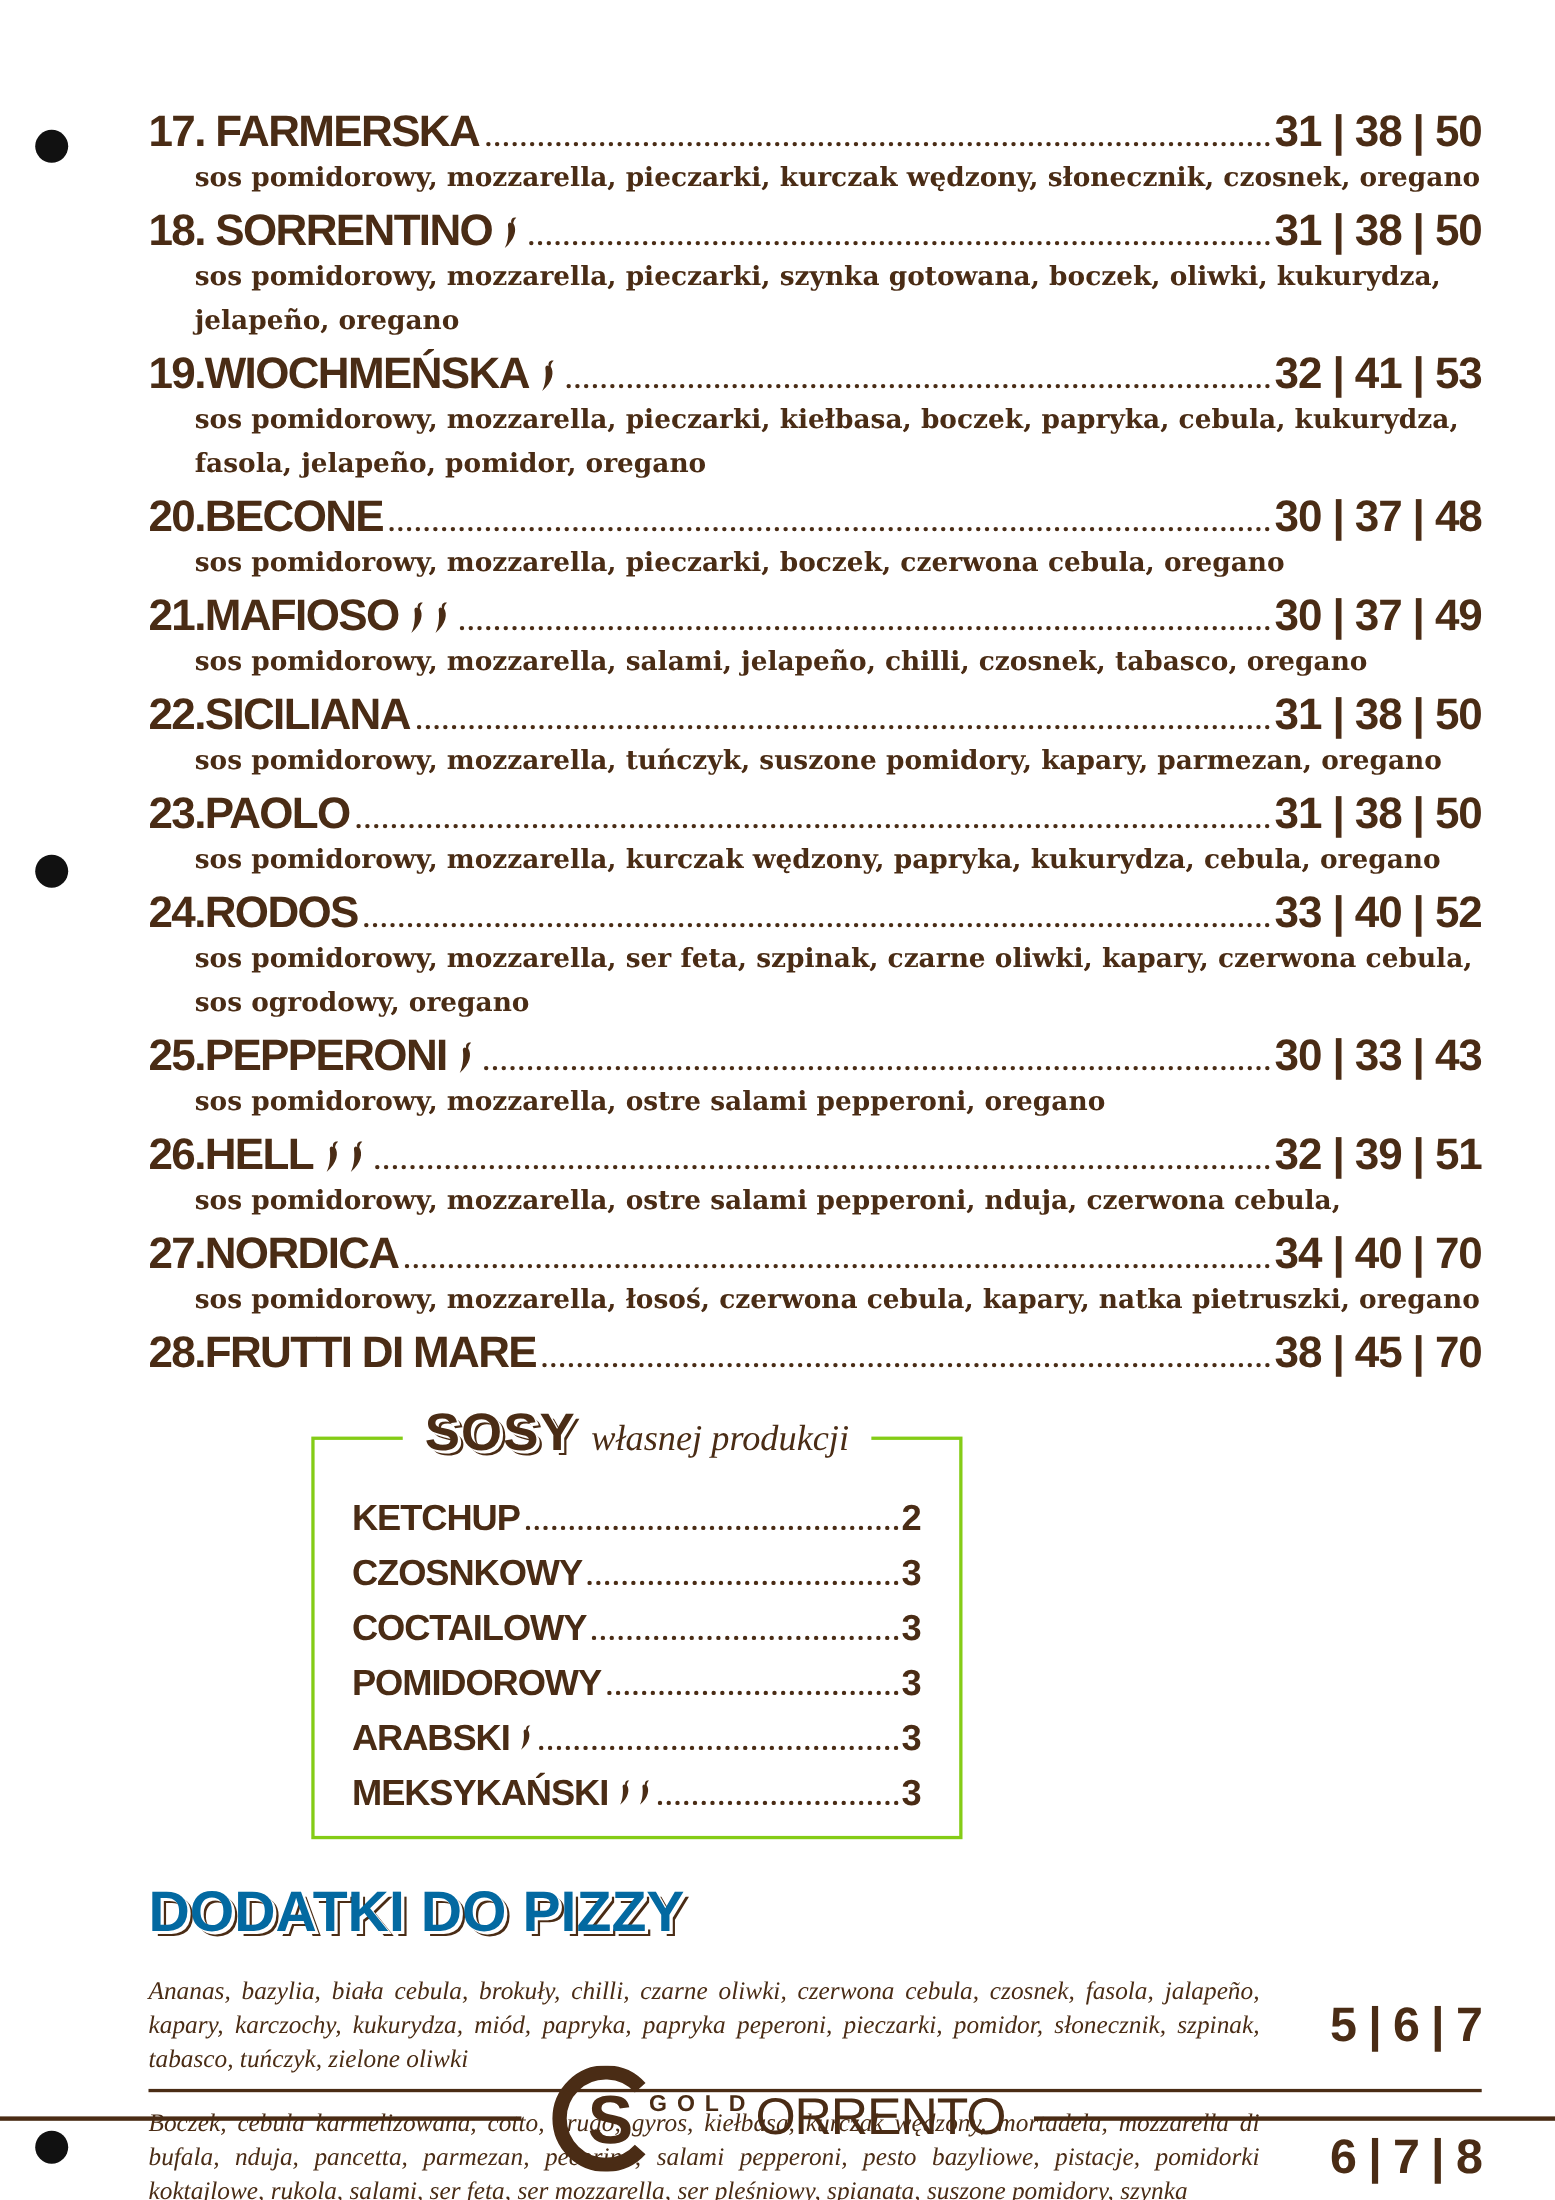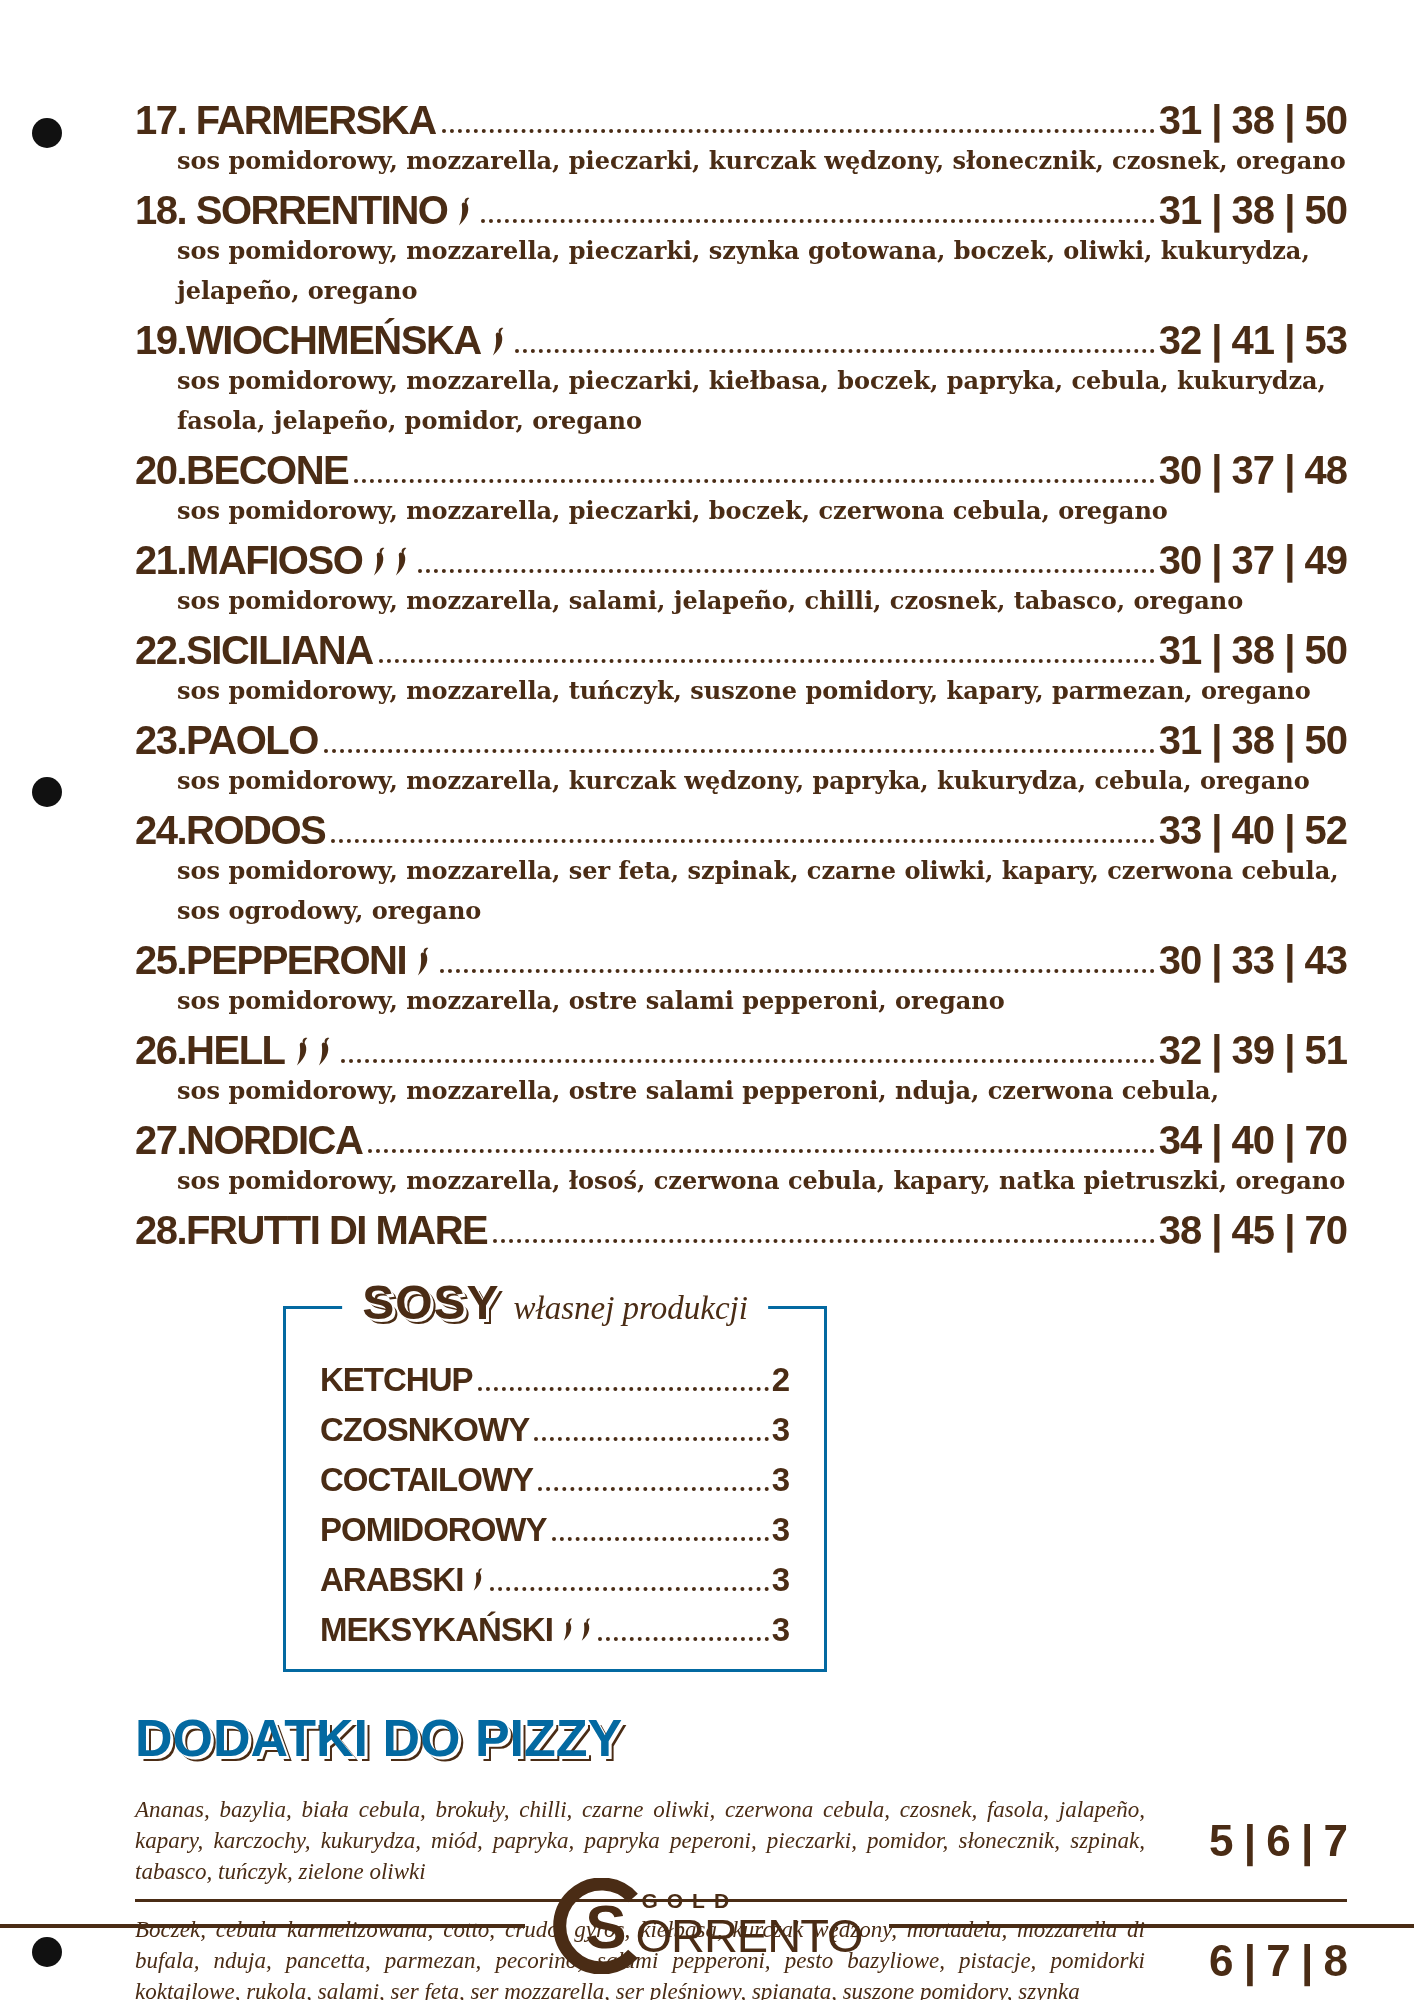--- a/index.html
+++ b/index.html
@@ -38,22 +38,22 @@
     font-family:"DejaVu Serif",serif;font-weight:bold;
     font-size:24px;line-height:30px;
     padding-left:42px;margin-top:4px;
   }
   .item-desc + .item-desc{margin-top:10px;}
 
   
   .sosy{
     position:relative;
     margin:54px 0 0 148px;
-    width:544px;box-sizing:border-box;
-    border:3px solid #0369a1;
+    width:592px;box-sizing:border-box;
+    border:3px solid #84cc16;
     padding:40px 34px 20px 34px;
   }
   .sosy-title{
     position:absolute;top:-34px;left:50%;transform:translateX(-50%);
     background:#ffffff;padding:0 20px;
     display:flex;align-items:baseline;gap:14px;white-space:nowrap;
   }
   .sosy-word{
     font-weight:bold;font-size:48px;letter-spacing:1px;
     color:#4a2c15;text-shadow:3px 3px 0 #ffffff,5px 5px 0 #4a2c15;
@@ -89,21 +89,21 @@
     min-width:150px;text-align:right;white-space:nowrap;
     font-weight:bold;font-size:44px;letter-spacing:-1px;
     font-family:"Liberation Sans",sans-serif;
   }
 
   
   .logo-row{position:absolute;left:0;right:0;bottom:26px;display:flex;align-items:center;}
   .logo-line{flex:1;height:4px;background:#4a2c15;}
   .logo{display:flex;align-items:center;padding:0 26px;}
   .logo-mark{display:block;}
-  .logo-words{display:flex;flex-direction:column;margin-left:-12px;}
+  .logo-words{display:flex;flex-direction:row;margin-left:-12px;}
   .logo-gold{
     font-weight:bold;font-size:21px;letter-spacing:9px;
     padding-left:6px;font-family:"Liberation Sans",sans-serif;
   }
   .logo-orrento{
     font-weight:normal;font-size:47px;letter-spacing:-1px;margin-top:-5px;
     font-family:"Liberation Sans",sans-serif;
   }
 </style>
 </head>

